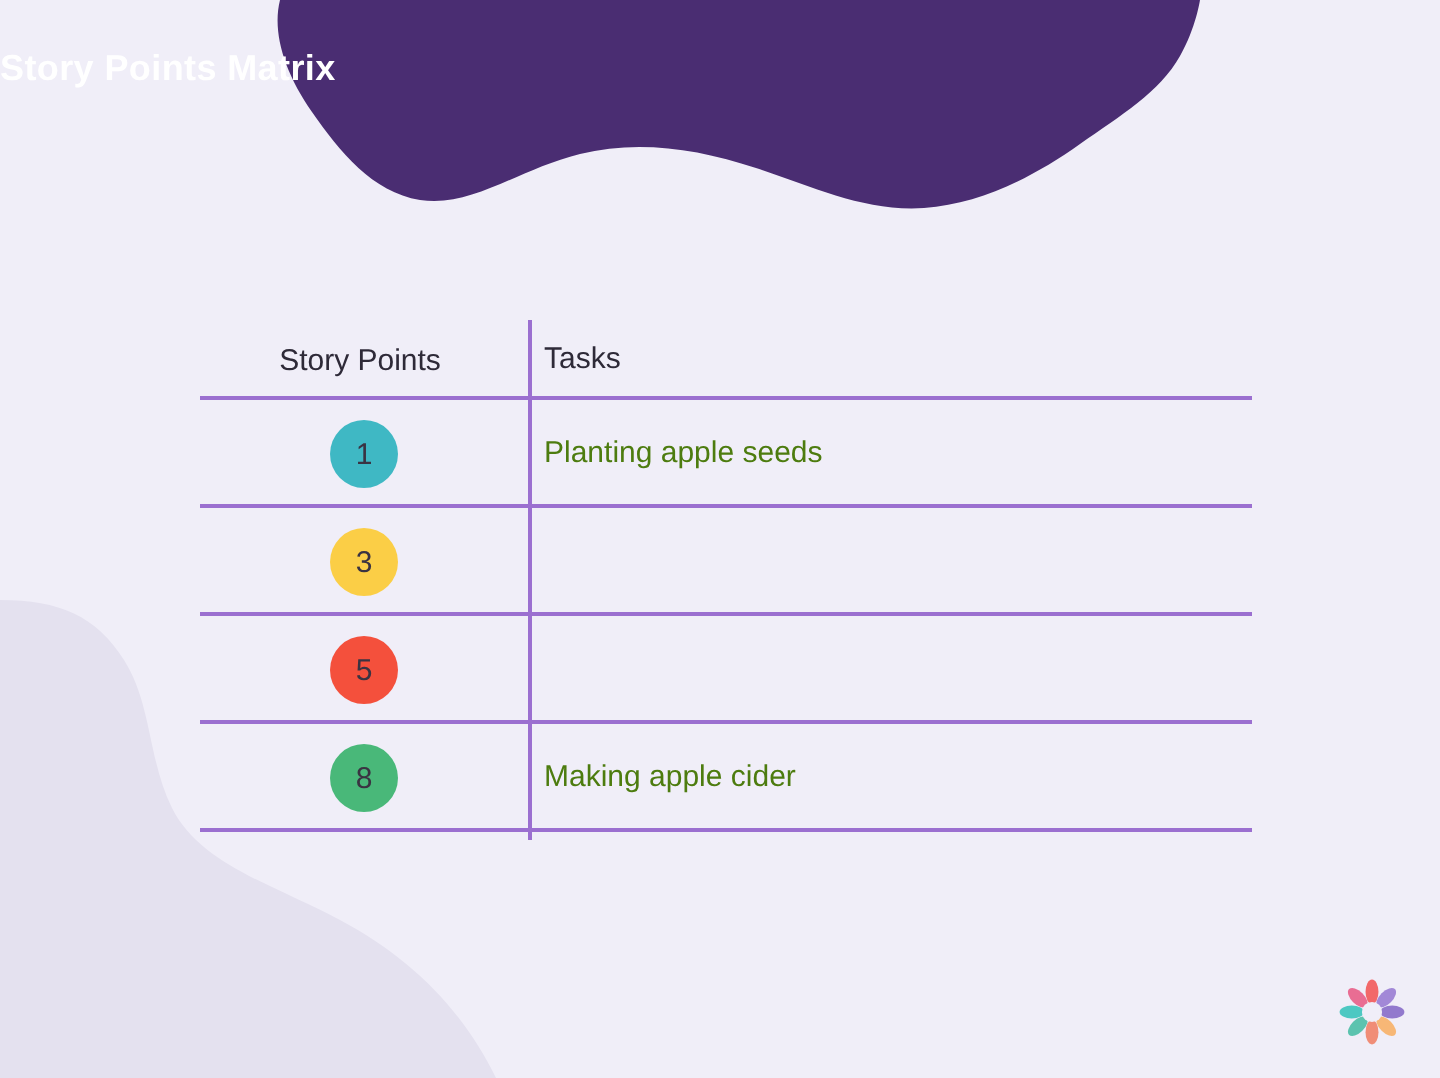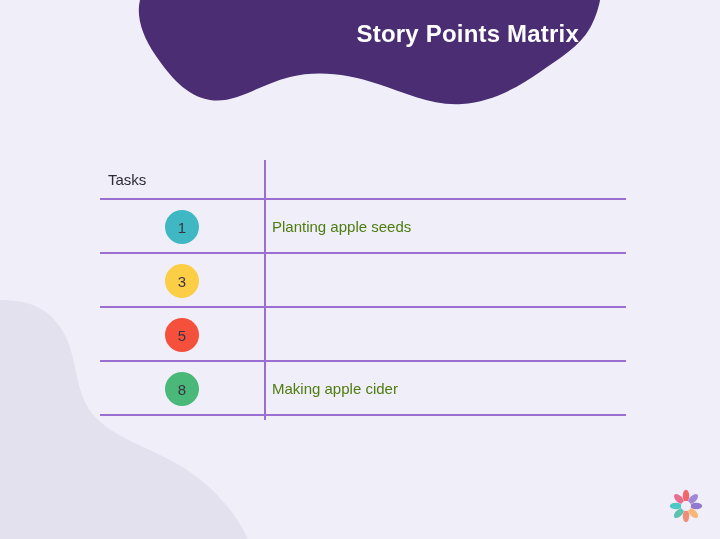--- a/index.html
+++ b/index.html
@@ -33,23 +33,23 @@
     height: 539px;
     pointer-events: none;
   }
 
   
   .header-title {
     position: absolute;
     left: 0;
     top: 20px;
     width: 579px;
-    text-align: right;
+    text-align: left;
     color: #ffffff;
-    font-size: 24px;
+    font-size: 18px;
     font-weight: bold;
     letter-spacing: 0.2px;
     line-height: 28px;
     z-index: 5;
   }
 
   
   .matrix-table {
     position: absolute;
     left: 100px;
@@ -174,20 +174,23 @@
   </svg>
 
   <div class="header-title" style="color: rgb(255, 255, 255);">Story Points Matrix</div>
 
   <div class="matrix-table">
     <div class="table-grid">
 
       <div class="v-divider" style="background: rgb(155, 111, 208);"></div>
 
       <div class="row header-row">
+        <div class="cell-points">
+          <span class="col-header">Story Points</span>
+        </div>
         <div class="cell-tasks">
           <span class="col-header">Tasks</span>
         </div>
         <div class="hline" style="bottom: 0px; background: rgb(155, 111, 208);"></div>
       </div>
 
       <div class="row">
         <div class="cell-points">
           <span class="badge" style="background: rgb(63, 184, 196);">1</span>
         </div>

